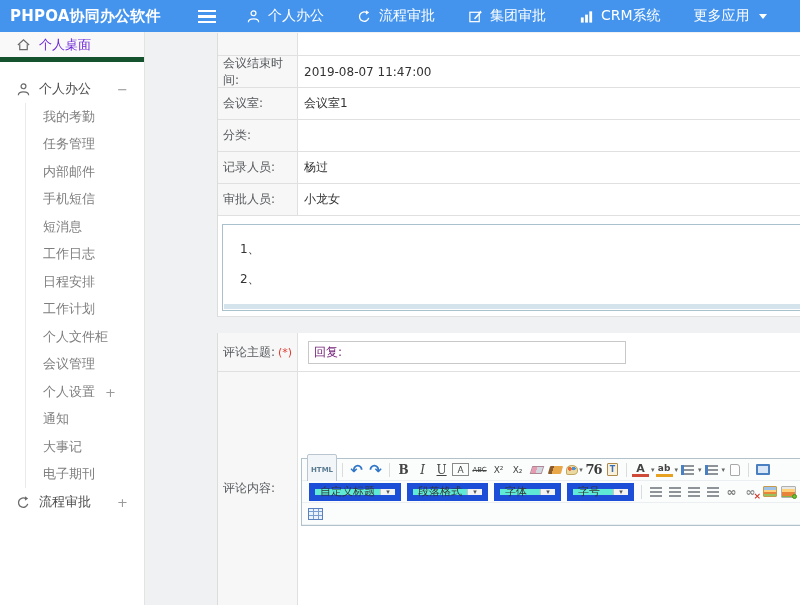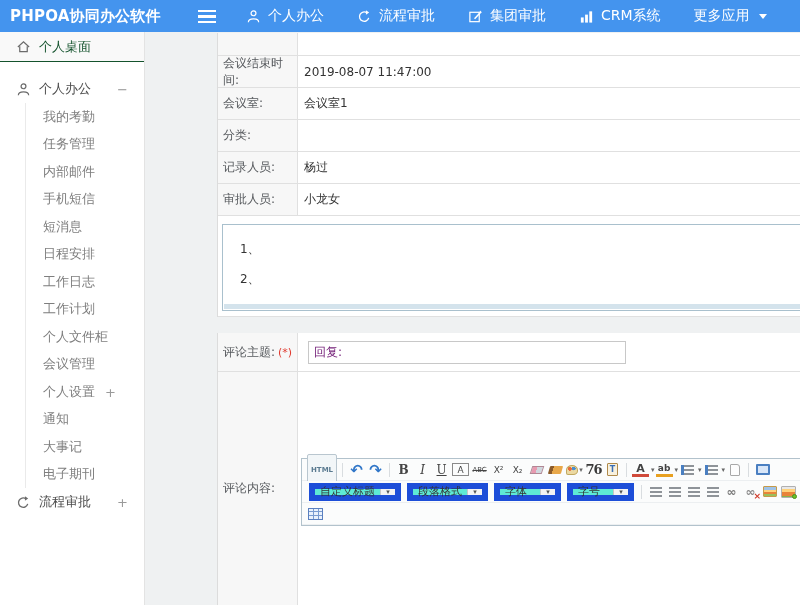--- a/index.html
+++ b/index.html
@@ -22,21 +22,21 @@
   .topnav-item svg { display:block; }
   .caret-down { width:0; height:0; border-left:4px solid transparent; border-right:4px solid transparent; border-top:5px solid #fff; margin-left:2px; }
 
   
   .sidebar {
     position:absolute; left:0; top:32px; width:145px; bottom:0;
     background:#fff; border-right:1px solid #e3e3e3; color:#555; font-size:13px;
   }
   .side-header {
     height:30px; display:flex; align-items:center; gap:8px; padding-left:16px;
-    background:#f9f9f9; border-bottom:1px solid #14532d; color:#14532d; cursor:pointer;
+    background:#f9f9f9; border-bottom:5px solid #14532d; color:#6d28d9; cursor:pointer;
   }
   .group-row { height:28px; display:flex; align-items:center; gap:8px; padding-left:16px; position:relative; color:#4c4c4c; cursor:pointer; }
   .group-row.first { margin-top:13px; }
   .toggle { position:absolute; right:16px; top:50%; transform:translateY(-50%); color:#9a9a9a; font-size:13px; }
   .subs { margin-left:25px; border-left:1px solid #eaeaea; }
   .sub-item { height:27.5px; display:flex; align-items:center; padding-left:17px; color:#7e7e7e; cursor:pointer; position:relative; }
   .subs .toggle { right:28px; }
   .side-icon { color:#6b6b6b; display:flex; }
 
   
@@ -200,24 +200,24 @@
     <div class="sub-item">
         <span>内部邮件</span>
       </div>
     <div class="sub-item">
         <span>手机短信</span>
       </div>
     <div class="sub-item">
         <span>短消息</span>
       </div>
     <div class="sub-item">
+        <span>工作日志</span>
+      </div>
+    <div class="sub-item">
         <span>日程安排</span>
-      </div>
-    <div class="sub-item">
-        <span>工作日志</span>
       </div>
     <div class="sub-item">
         <span>工作计划</span>
       </div>
     <div class="sub-item">
         <span>个人文件柜</span>
       </div>
     <div class="sub-item">
         <span>会议管理</span>
       </div>

